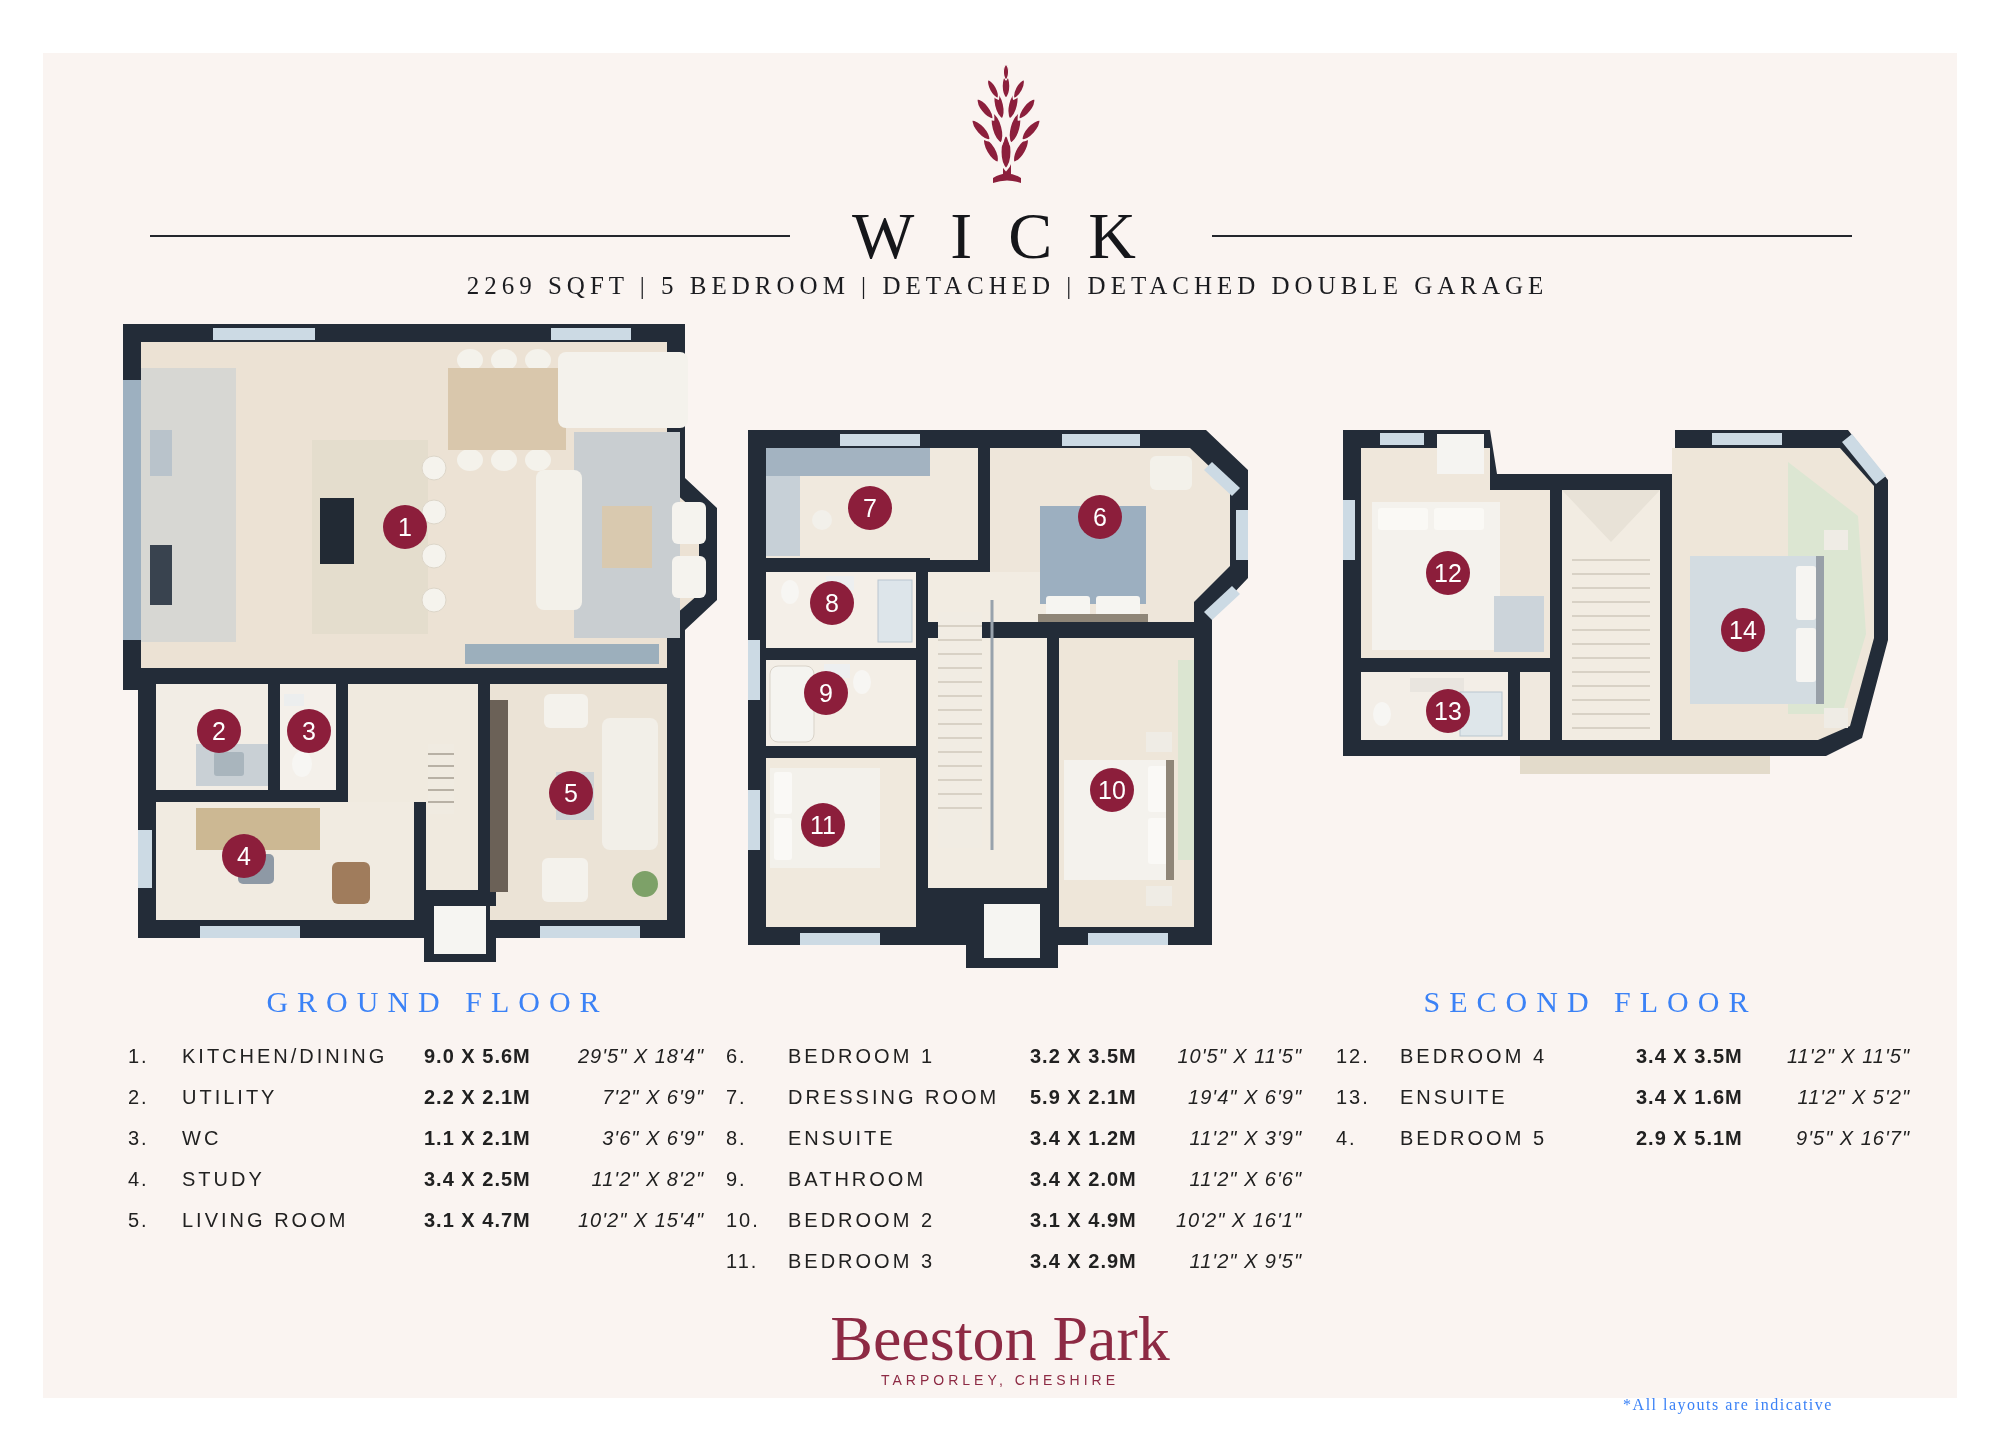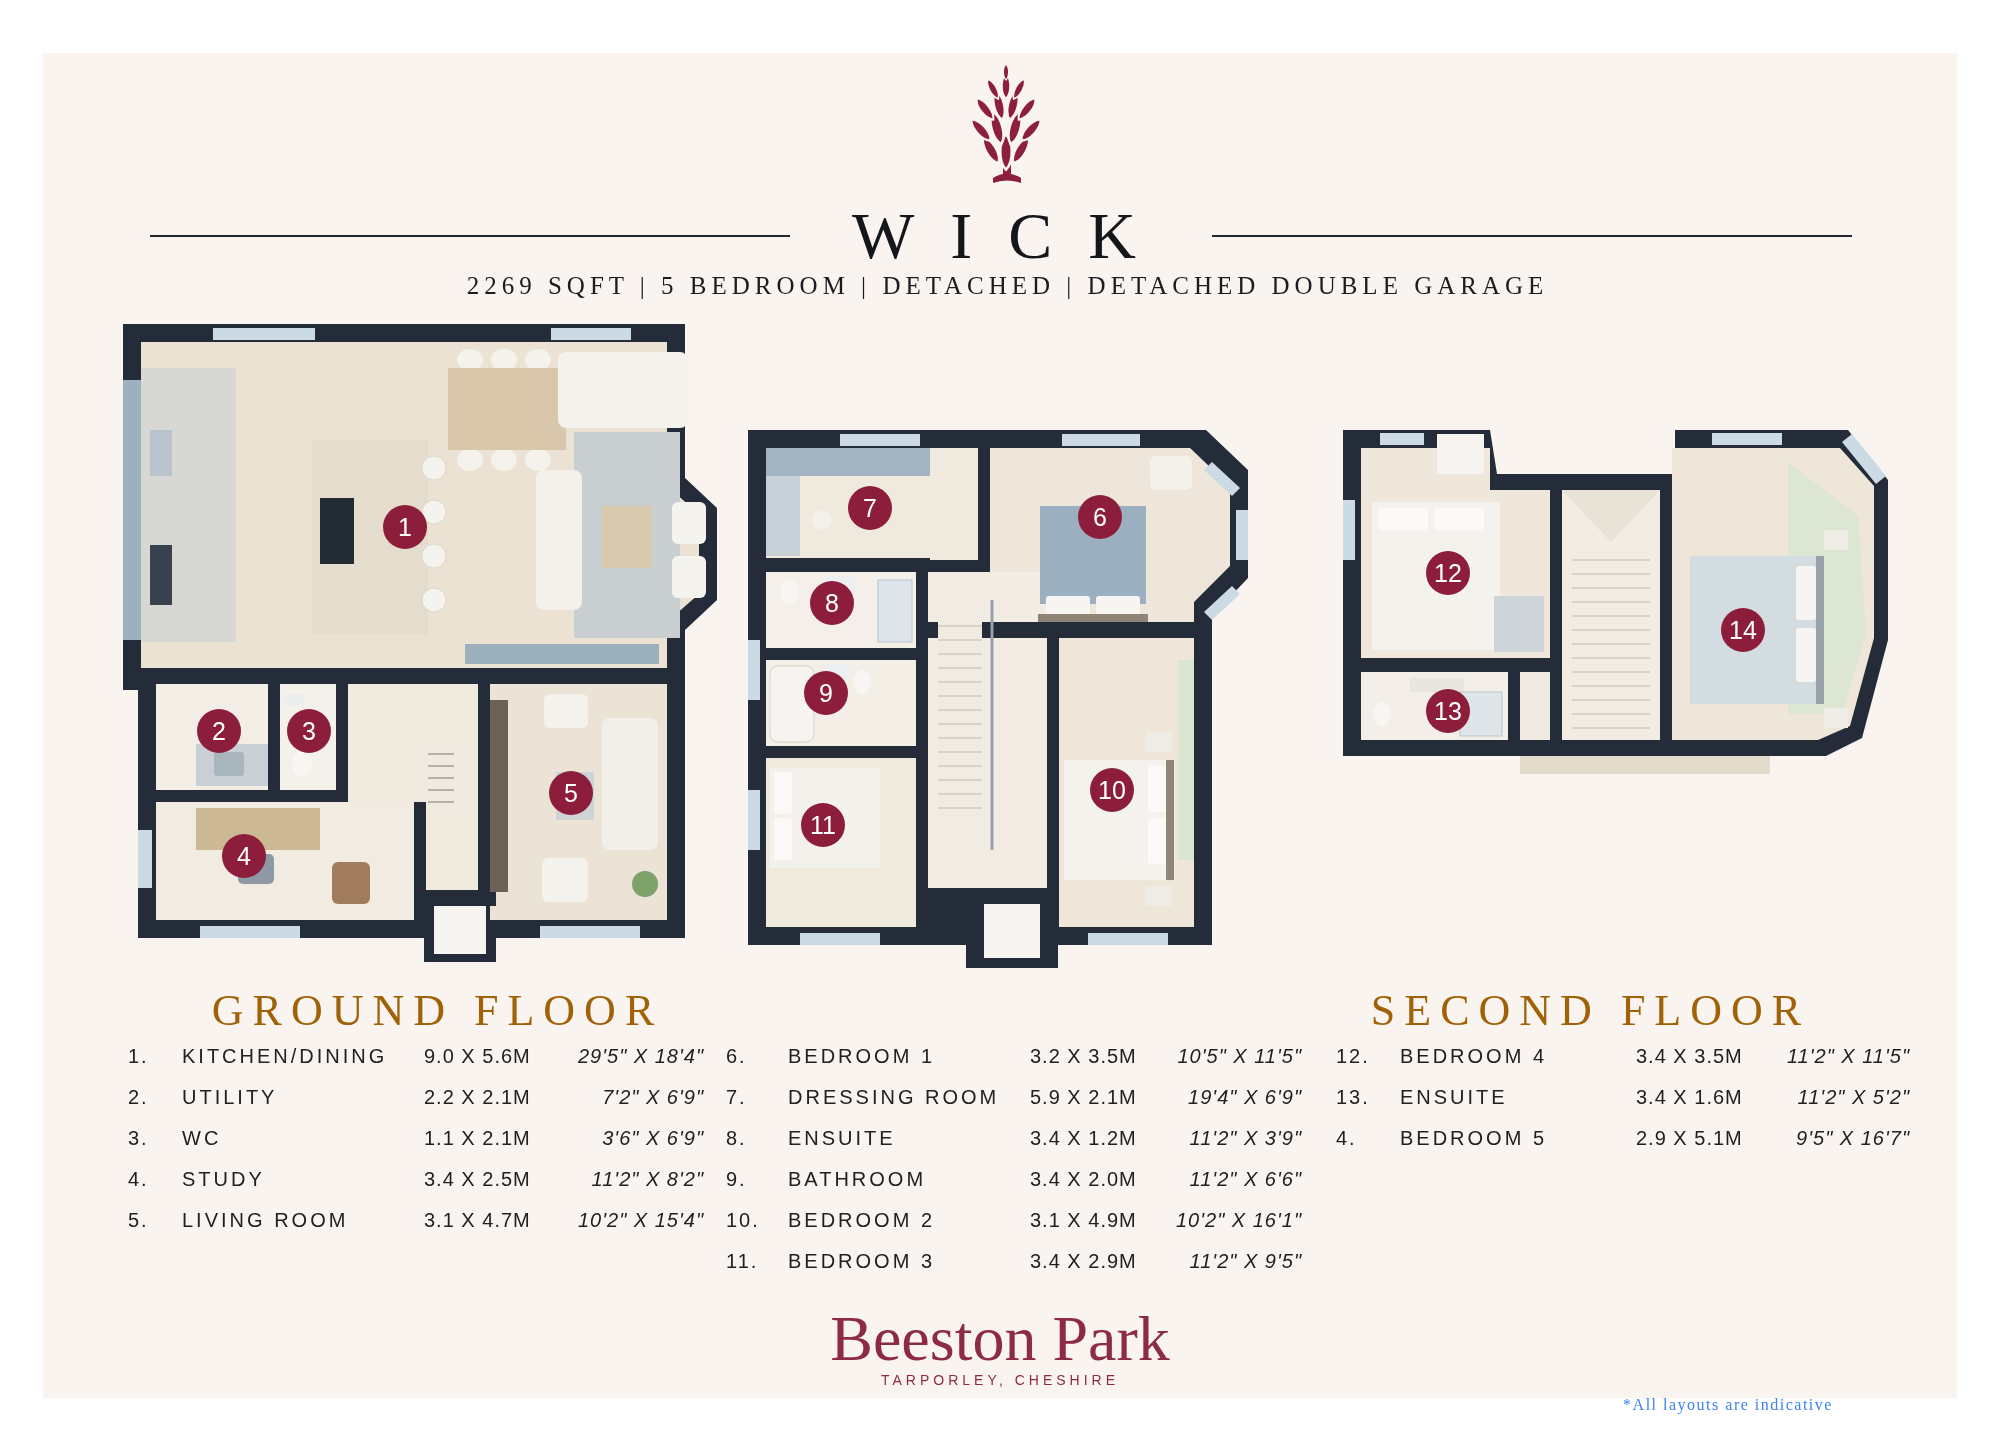--- a/index.html
+++ b/index.html
@@ -20,38 +20,38 @@
 
   
   .plan{position:absolute;}
   .plan svg{display:block;width:100%;height:100%;}
 
   .marker{position:absolute;width:44px;height:44px;border-radius:50%;background:#8c1e3b;
           transform:translate(-50%,-50%);display:flex;align-items:center;justify-content:center;
           color:#ffffff;font-size:25px;font-weight:500;z-index:5;}
 
   .floor-label{position:absolute;top:985px;transform:translateX(-50%);
-               font-family:"Liberation Serif", serif;font-size:44px;letter-spacing:9px;padding-left:9px;
-               color:#a16207;white-space:nowrap;}
+               font-family:"Liberation Serif", serif;font-size:30px;letter-spacing:9px;padding-left:9px;
+               color:#3b82f6;white-space:nowrap;}
   .floor-label.f0{left:433px;}
   .floor-label.f1{left:1013px;}
   .floor-label.f2{left:1586px;}
 
   
   .legend{position:absolute;top:1036px;font-size:20px;color:#212121;}
   .legend.c0{left:128px;width:576px;}
   .legend.c1{left:726px;width:576px;}
   .legend.c2{left:1336px;width:574px;}
   .lrow{display:grid;height:41px;align-items:center;}
   .legend.c0 .lrow{grid-template-columns:54px 1fr 124px 156px;}
   .legend.c1 .lrow{grid-template-columns:62px 1fr 118px 154px;}
   .legend.c2 .lrow{grid-template-columns:64px 1fr 118px 156px;}
   .lnum{letter-spacing:2px;}
   .lname{letter-spacing:3px;white-space:nowrap;}
-  .lmet{letter-spacing:1px;white-space:nowrap;}
+  .lmet{letter-spacing:1px;white-space:nowrap;font-weight:bold;}
   .limp{font-style:italic;text-align:right;letter-spacing:1px;white-space:nowrap;}
 
   
   .brand{position:absolute;left:50%;transform:translateX(-50%);top:1302px;
          font-family:"Liberation Serif", serif;font-size:64px;color:#8d2a44;white-space:nowrap;}
   .brand-sub{position:absolute;left:50%;transform:translateX(-50%);top:1372px;
          font-size:14px;letter-spacing:4px;color:#8d2a44;white-space:nowrap;}
   .disclaimer{position:absolute;left:1728px;transform:translateX(-50%);top:1396px;
          font-family:"Liberation Serif", serif;font-size:16px;letter-spacing:1.5px;color:#3b82f6;white-space:nowrap;}
 </style>

